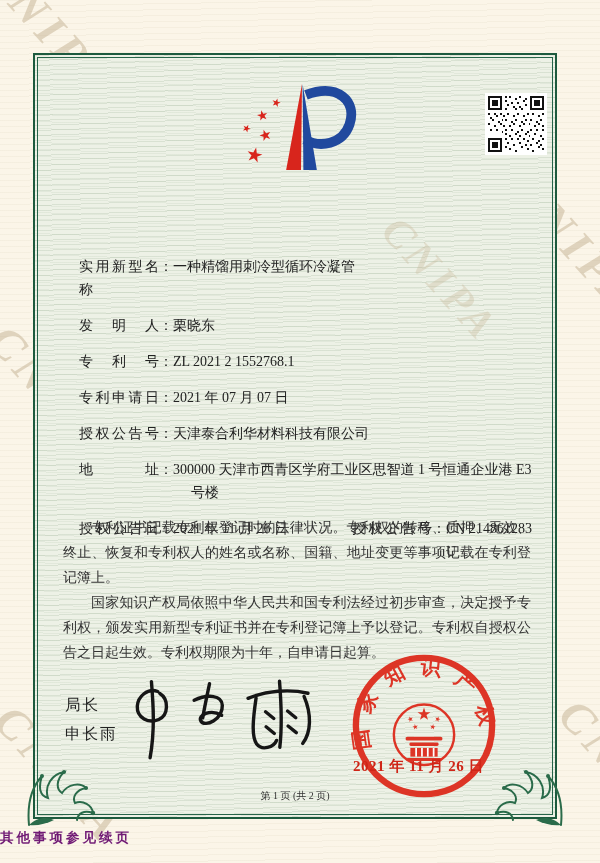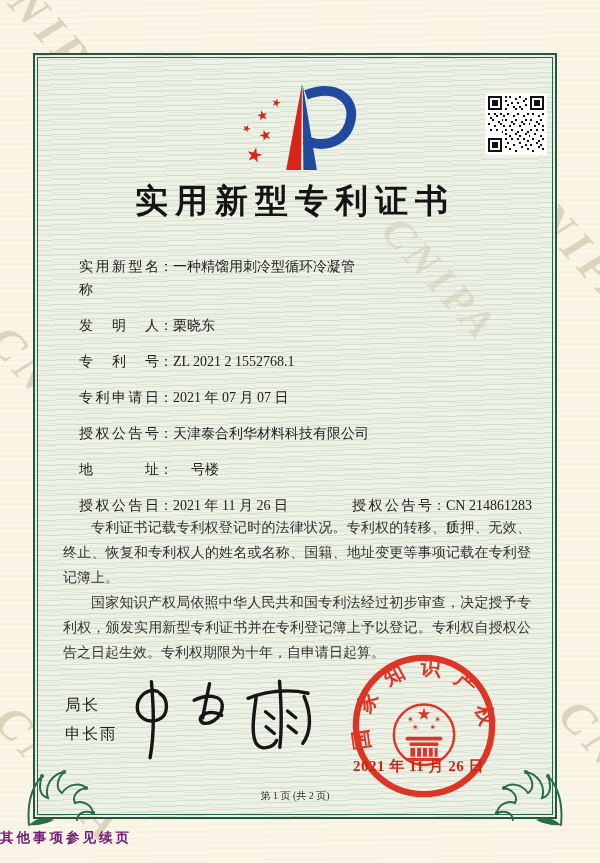--- a/index.html
+++ b/index.html
@@ -129,21 +129,20 @@
           </g>
         </defs>
         <rect width="29" height="29" fill="#fff"></rect>
         <use href="#fp"></use>
           <use href="#fp" x="22"></use>
           <use href="#fp" y="22"></use>
         <path fill="#111" d="M9,0h1v1h-1z M11,0h1v1h-1z M14,1h1v1h-1z M16,0h1v1h-1z M19,1h1v1h-1z M9,2h1v1h-1z M12,3h1v1h-1z M15,3h1v1h-1z M18,2h1v1h-1z M10,4h1v1h-1z M13,5h1v1h-1z M16,5h1v1h-1z M19,4h1v1h-1z M9,6h1v1h-1z M14,6h1v1h-1z M17,6h1v1h-1z M0,9h1v1h-1z M3,9h1v1h-1z M6,9h1v1h-1z M1,11h1v1h-1z M4,10h1v1h-1z M8,10h1v1h-1z M10,9h1v1h-1z M13,10h1v1h-1z M15,9h1v1h-1z M18,10h1v1h-1z M20,9h1v1h-1z M23,9h1v1h-1z M26,10h1v1h-1z M28,9h1v1h-1z M2,12h1v1h-1z M5,13h1v1h-1z M7,12h1v1h-1z M9,12h1v1h-1z M12,13h1v1h-1z M14,12h1v1h-1z M17,13h1v1h-1z M19,12h1v1h-1z M22,12h1v1h-1z M25,13h1v1h-1z M27,12h1v1h-1z M0,14h1v1h-1z M3,15h1v1h-1z M6,14h1v1h-1z M8,15h1v1h-1z M11,15h1v1h-1z M13,14h1v1h-1z M16,15h1v1h-1z M18,14h1v1h-1z M21,14h1v1h-1z M24,15h1v1h-1z M26,14h1v1h-1z M28,15h1v1h-1z M1,17h1v1h-1z M4,17h1v1h-1z M7,18h1v1h-1z M9,17h1v1h-1z M12,17h1v1h-1z M15,18h1v1h-1z M17,17h1v1h-1z M20,18h1v1h-1z M22,17h1v1h-1z M25,17h1v1h-1z M28,17h1v1h-1z M9,19h1v1h-1z M11,20h1v1h-1z M14,19h1v1h-1z M16,20h1v1h-1z M19,19h1v1h-1z M21,20h1v1h-1z M24,19h1v1h-1z M27,20h1v1h-1z M9,22h1v1h-1z M12,22h1v1h-1z M15,22h1v1h-1z M18,22h1v1h-1z M20,23h1v1h-1z M23,22h1v1h-1z M26,23h1v1h-1z M28,22h1v1h-1z M10,24h1v1h-1z M13,25h1v1h-1z M16,24h1v1h-1z M19,25h1v1h-1z M22,25h1v1h-1z M25,24h1v1h-1z M27,25h1v1h-1z M9,26h1v1h-1z M11,27h1v1h-1z M14,28h1v1h-1z M17,26h1v1h-1z M20,27h1v1h-1z M23,28h1v1h-1z M26,26h1v1h-1z M28,27h1v1h-1z"></path>
       </svg>
     </div>
 
-    <div class="title">实用新型专利证书</div>
 
     <div class="fields">
       <div class="frow">
         <span class="flabel">实用新型名称</span>
           <span class="fcolon">：</span>
         <span class="fvalue">一种精馏用刺冷型循环冷凝管</span>
       </div>
       <div class="frow">
         <span class="flabel">发明人</span>
           <span class="fcolon">：</span>
@@ -161,20 +160,21 @@
       </div>
       <div class="frow">
         <span class="flabel">授权公告号</span>
           <span class="fcolon">：</span>
         <span class="fvalue">天津泰合利华材料科技有限公司</span>
       </div>
       <div class="frow">
         <span class="flabel">地址</span>
           <span class="fcolon">：</span>
         <span class="fvalue">
+          <span>300000  天津市西青区学府工业区思智道 1 号恒通企业港 E3</span>
           <div class="line2">号楼</div>
         </span>
       </div>
       <div class="frow grant-row">
         <span class="flabel">授权公告日</span>
           <span class="fcolon">：</span>
         <span>2021 年 11 月 26 日</span>
         <span class="grant-right">
           <span class="flabel">授权公告号</span>
             <span class="fcolon">：</span>

